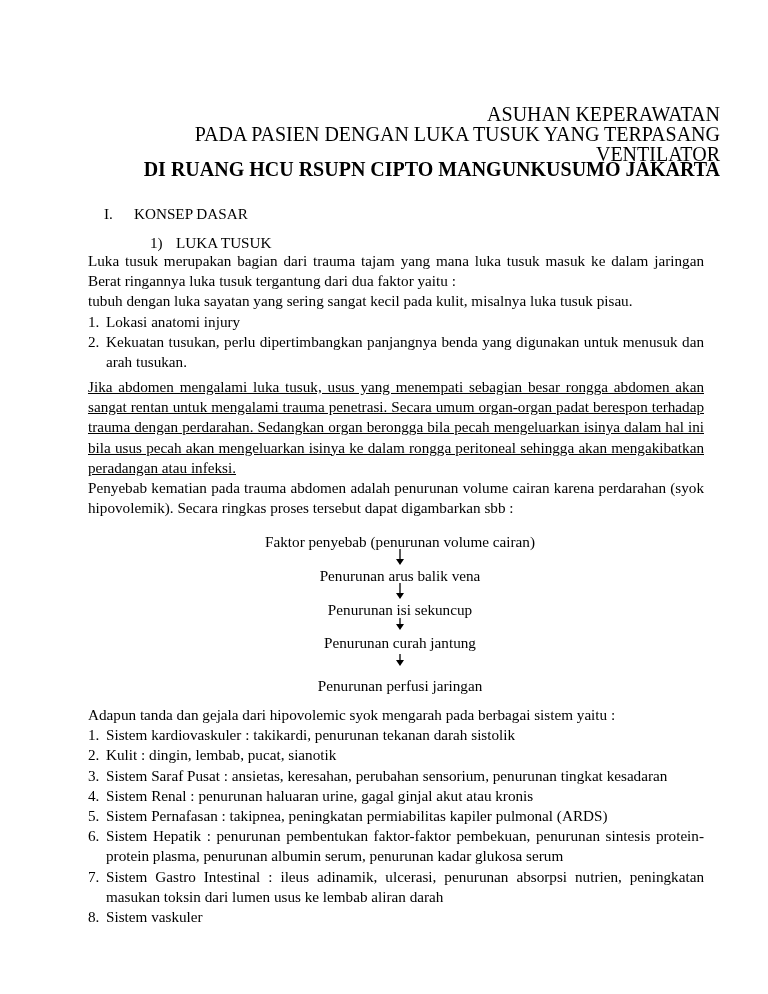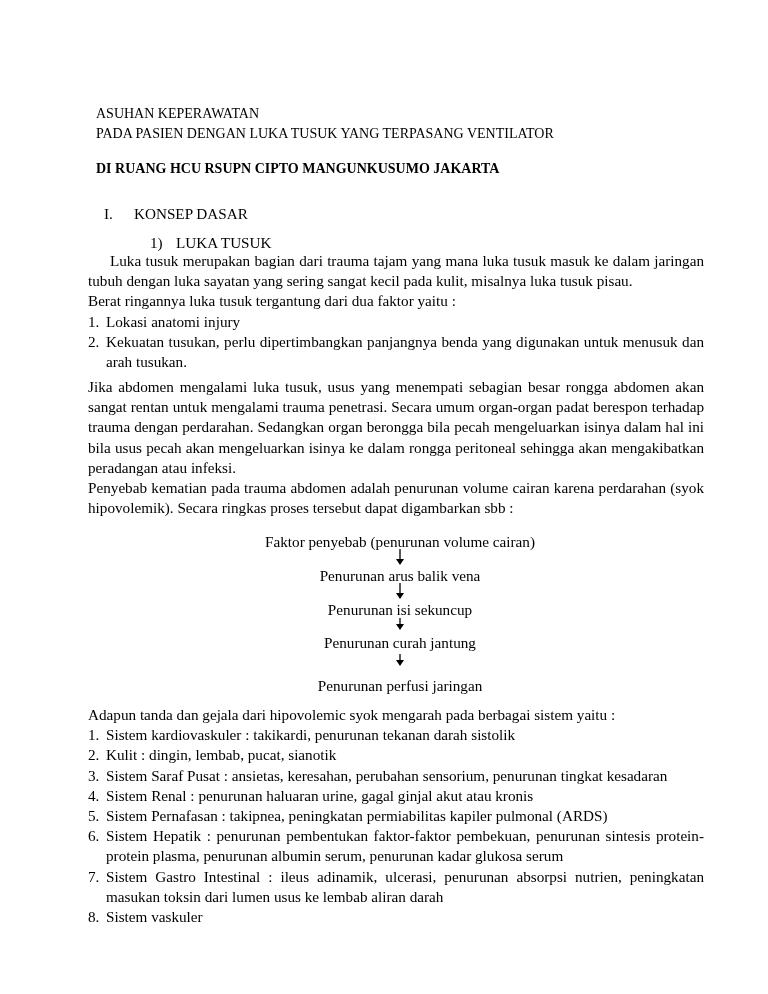--- a/index.html
+++ b/index.html
@@ -1,34 +1,34 @@
 <!DOCTYPE html>
 <html><head>
 <meta charset="utf-8">
 <style>
   html, body { margin: 0; padding: 0; background: #ffffff; }
   body { width: 768px; height: 994px; position: relative; overflow: hidden;
          font-family: "Liberation Serif", "DejaVu Serif", serif; color: #000; font-size: 15.2px; }
   .page { position: absolute; left: 88px; top: 0; width: 616px; }
-  .title { position: absolute; left: 8px; width: 616px; text-align: left; font-size: 14px; line-height: 20px; }
+  .title { position: absolute; left: 16px; width: 616px; text-align: right; font-size: 20px; line-height: 20px; }
   .t1 { top: 104px; }
   .t2 { top: 124px; }
   .t3 { top: 144px; font-weight: bold; margin-top: 15px; }
   .sec { position: absolute; top: 204px; left: 16px; font-size: 15.2px; line-height: 20px; }
   .sec .num { display: inline-block; width: 30px; }
   .sub { position: absolute; top: 233px; left: 62px; line-height: 20px; }
   .sub .num { display: inline-block; width: 26px; }
   .block { position: absolute; left: 0; width: 616px; line-height: 20.2px; }
   .justify { text-align: justify; text-align-last: left; }
-  .just-line { text-align: justify; text-align-last: justify; display: block; margin-left: 22px; }
+  .just-line { text-align: justify; text-align-last: justify; display: block; }
   ol.list { margin: 0; padding: 0; list-style: none; }
   ol.list li { position: relative; padding-left: 18px; line-height: 20.2px; text-align: justify; }
   ol.list li .n { position: absolute; left: 0; top: 0; }
   .p1 { top: 251px; }
-  .p2 { top: 377px; }
+  .p2 { top: 377px; text-decoration: underline; }
   .p3 { top: 478px; }
   .flow { position: absolute; top: 532px; left: 0; width: 624px; }
   .flow .node { position: absolute; left: 0; width: 624px; text-align: center; line-height: 20px; }
   .flow .arrow { position: absolute; left: 307px; width: 10px; height: 16px; }
   .p4 { top: 705px; }
 </style>
 </head>
 <body>
 
 <div class="page">
@@ -40,22 +40,22 @@
   <div class="sec">
     <span class="num">I.</span><span>KONSEP DASAR</span>
   </div>
 
   <div class="sub">
     <span class="num">1)</span><span>LUKA TUSUK</span>
   </div>
 
   <div class="block p1">
     <span class="just-line">Luka tusuk merupakan bagian dari trauma tajam yang mana luka tusuk masuk ke dalam jaringan</span>
+    <span style="display:block">Berat ringannya luka tusuk tergantung dari dua faktor yaitu :</span>
     <span style="display:block">tubuh dengan luka sayatan yang sering sangat kecil pada kulit, misalnya luka tusuk pisau.</span>
-    <span style="display:block">Berat ringannya luka tusuk tergantung dari dua faktor yaitu :</span>
     <ol class="list">
       <li><span class="n">1.</span><span>Lokasi anatomi injury</span></li>
       <li><span class="n">2.</span><span>Kekuatan tusukan, perlu dipertimbangkan panjangnya benda yang digunakan untuk menusuk dan arah tusukan.</span></li>
     </ol>
   </div>
 
   <div class="block p2 justify">Jika abdomen mengalami luka tusuk, usus yang menempati sebagian besar rongga abdomen akan sangat rentan untuk mengalami trauma penetrasi. Secara umum organ-organ padat berespon terhadap trauma dengan perdarahan. Sedangkan organ berongga bila pecah mengeluarkan isinya dalam hal ini bila usus pecah akan mengeluarkan isinya ke dalam rongga peritoneal sehingga akan mengakibatkan peradangan atau infeksi.</div>
 
   <div class="block p3 justify">Penyebab kematian pada trauma abdomen adalah penurunan volume cairan karena perdarahan (syok hipovolemik). Secara ringkas proses tersebut dapat digambarkan sbb :</div>
 

